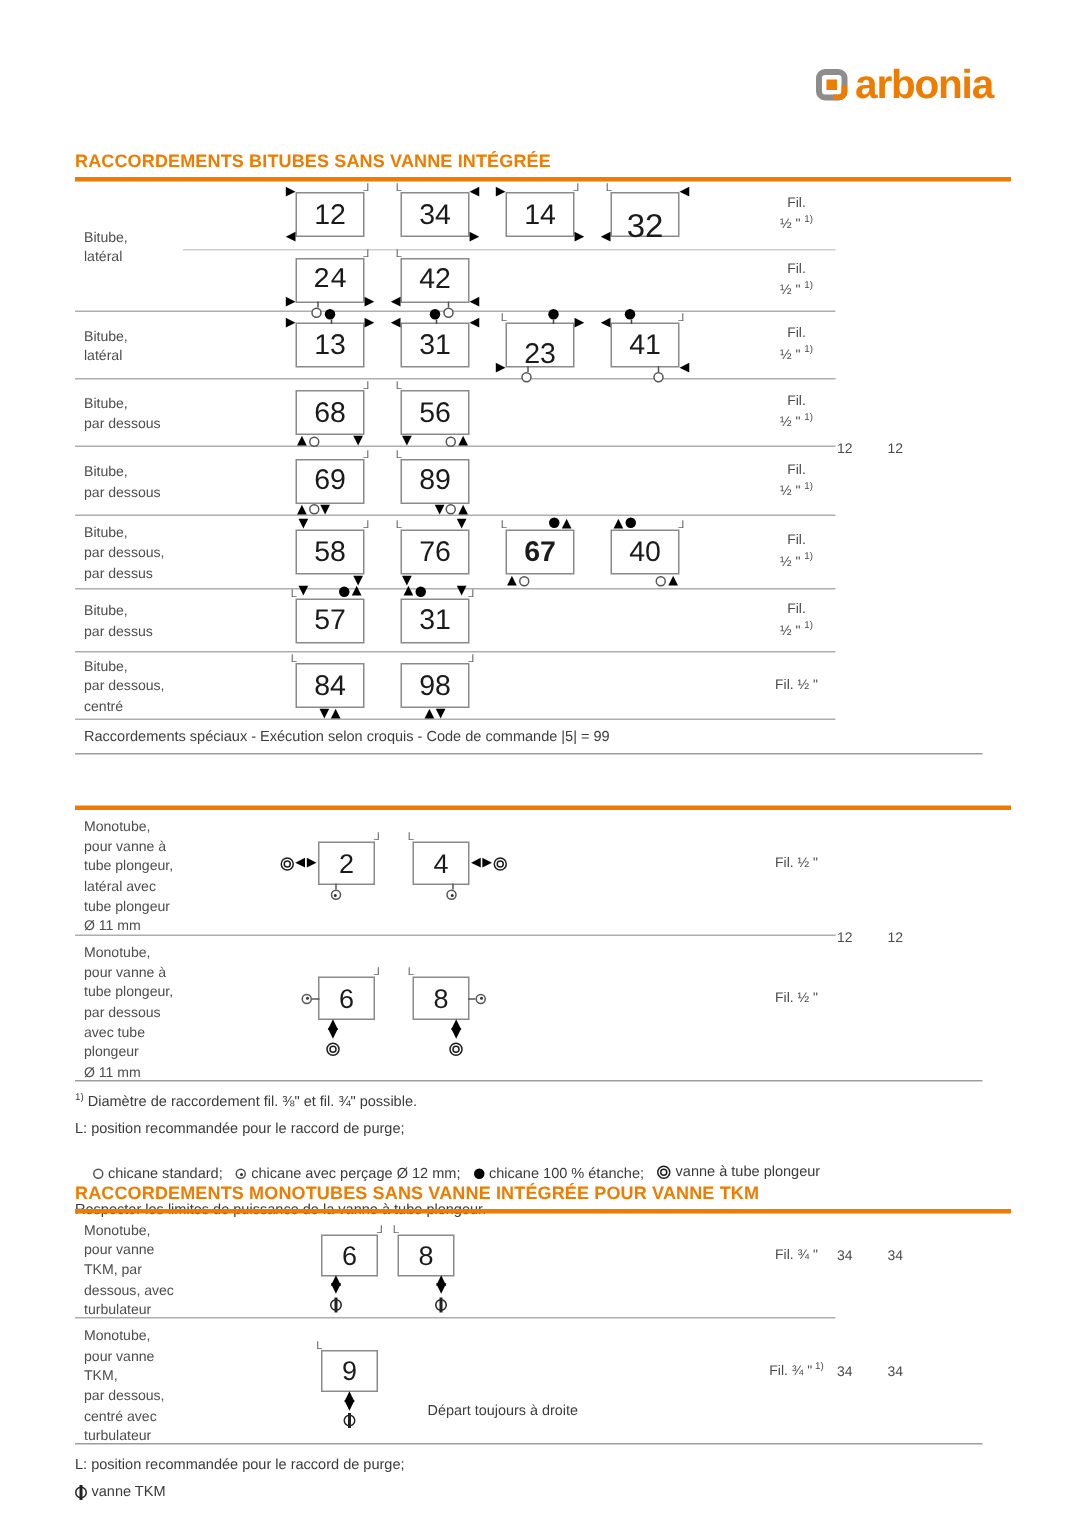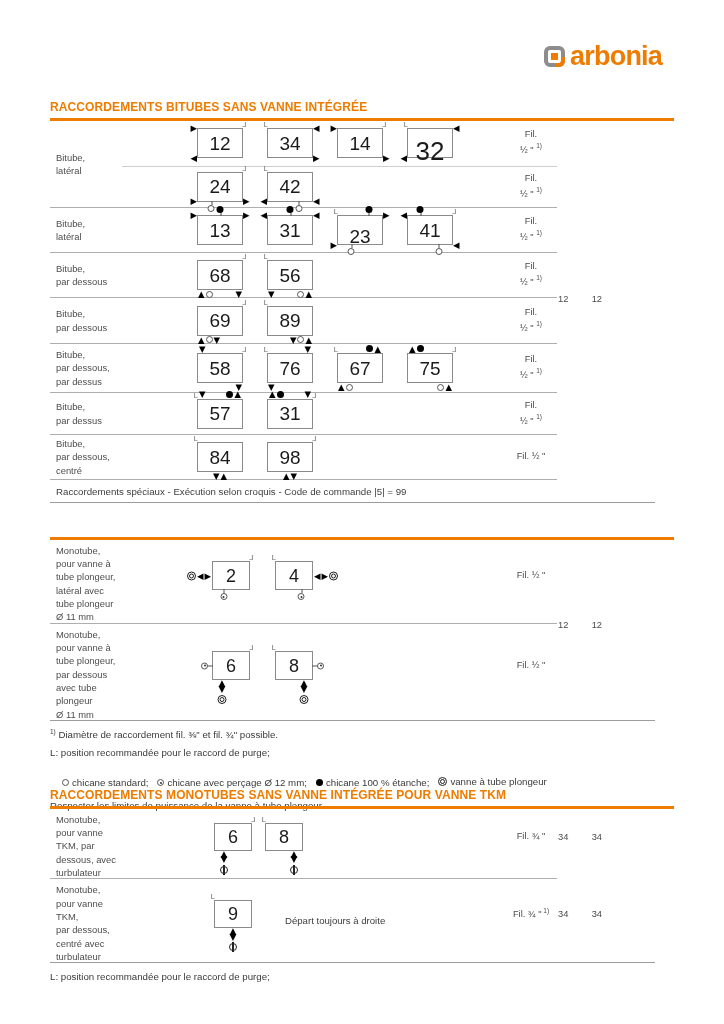--- a/index.html
+++ b/index.html
@@ -33,21 +33,21 @@
   .fil{position:absolute;left:377px;width:64px;top:50%;transform:translateY(-50%);
        text-align:center;font-size:9.3px;color:#4a4a4a;line-height:1.45;}
   sup{font-size:6.5px;}
   .rownums{position:absolute;left:436px;width:44px;top:50%;transform:translateY(-50%);
        display:flex;justify-content:space-between;font-size:9.3px;color:#4a4a4a;}
   .edgenums{position:absolute;left:508px;width:44px;bottom:-6px;display:flex;justify-content:space-between;
        font-size:9.3px;color:#4a4a4a;z-index:2;}
   .tfooter{position:relative;height:23px;display:flex;align-items:center;padding-left:6px;
        font-size:9.7px;color:#3d3d3d;}
   .tfooter::after{content:'';position:absolute;left:0;bottom:0;width:605px;height:1px;background:#9d9d9d;}
-  .diag-note{position:absolute;left:163px;top:36px;font-size:9.6px;color:#3d3d3d;}
+  .diag-note{position:absolute;left:163px;top:56px;font-size:9.6px;color:#3d3d3d;}
   
   .diag{position:relative;flex:none;background:#fff;border:1.5px solid #8a8a8a;
         display:flex;align-items:center;justify-content:center;box-sizing:border-box;}
   .diag-num{color:#1b1b1b;line-height:1;}
   
   .mark{position:absolute;display:flex;align-items:center;gap:1px;line-height:1;z-index:1;}
   .m-tl{right:calc(100% + 1px);top:-5px;}
   .m-bl{right:calc(100% + 1px);bottom:-5px;}
   .m-tr{left:calc(100% + 1px);top:-5px;}
   .m-br{left:calc(100% + 1px);bottom:-5px;}
@@ -149,41 +149,41 @@
                       <span class="arr">▶</span>
                     </span>
                     <span class="mark m-tr mL">
                       <span class="lmark flip">L</span>
                     </span>
                     <span class="mark m-br">
                       <span class="arr">▶</span>
                     </span>
                   </div>
                   <div class="diag" style="width: 46px; height: 30px;">
-                    <span class="diag-num" style="font-size: 26px; margin-top: 16px;">32</span>
+                    <span class="diag-num" style="font-size: 22px; margin-top: 16px;">32</span>
                     <span class="mark m-tl mL">
                       <span class="lmark">L</span>
                     </span>
                     <span class="mark m-tr">
                       <span class="arr">◀</span>
                     </span>
                     <span class="mark m-bl">
                       <span class="arr">◀</span>
                     </span>
                   </div>
                 </div>
                 <div class="fil">
                   <div class="fil-l1">Fil.</div>
                   <div class="fil-l2">½ " <sup>1)</sup></div>
                 </div>
               </div>
               <div class="subrow subsep" style="height: 42px;">
                 <div class="diagzone" style="padding-left: 75px; gap: 24px;">
                   <div class="diag" style="width: 46px; height: 30px;">
-                    <span class="diag-num" style="font-size: 19px;">24</span>
+                    <span class="diag-num" style="font-size: 19px; font-family: Liberation Mono, monospace;">24</span>
                     <span class="mark m-tr mL">
                       <span class="lmark flip">L</span>
                     </span>
                     <span class="mark m-bl">
                       <span class="arr">▶</span>
                     </span>
                     <span class="mark m-br">
                       <span class="arr">▶</span>
                     </span>
                     <span class="mark m-bsl">
@@ -400,35 +400,35 @@
                       <span class="lmark">L</span>
                     </span>
                     <span class="mark m-t3">
                       <span class="arr">▼</span>
                     </span>
                     <span class="mark m-b1">
                       <span class="arr">▼</span>
                     </span>
                   </div>
                   <div class="diag" style="width: 46px; height: 30px;">
-                    <span class="diag-num" style="font-size: 19px;">67</span>
+                    <span class="diag-num" style="font-size: 19px; font-weight: bold;">67</span>
                     <span class="mark m-tl mL">
                       <span class="lmark">L</span>
                     </span>
                     <span class="mark m-t3">
                       <span class="c-sealed"></span>
                       <span class="arr">▲</span>
                     </span>
                     <span class="mark m-b1">
                       <span class="arr">▲</span>
                       <span class="c-std"></span>
                     </span>
                   </div>
                   <div class="diag" style="width: 46px; height: 30px;">
-                    <span class="diag-num" style="font-size: 19px;">75</span>
+                    <span class="diag-num" style="font-size: 19px;">40</span>
                     <span class="mark m-t1">
                       <span class="arr">▲</span>
                       <span class="c-sealed"></span>
                     </span>
                     <span class="mark m-tr mL">
                       <span class="lmark flip">L</span>
                     </span>
                     <span class="mark m-b3">
                       <span class="c-std"></span>
                       <span class="arr">▲</span>
@@ -731,15 +731,19 @@
                 </div>
                 <div class="rownums">
                   <span class="rownum">34</span>
                   <span class="rownum">34</span>
                 </div>
               </div>
             </div>
           </div>
         </div>
         <div class="fnline first">L: position recommandée pour le raccord de purge;</div>
+        <div class="fnline"><span class="legitem">
+            <span class="c-tkm"></span>
+            <span class="legtext">vanne TKM</span>
+          </span></div>
       </section>
     </div>
 </div>
 
 </body></html>

